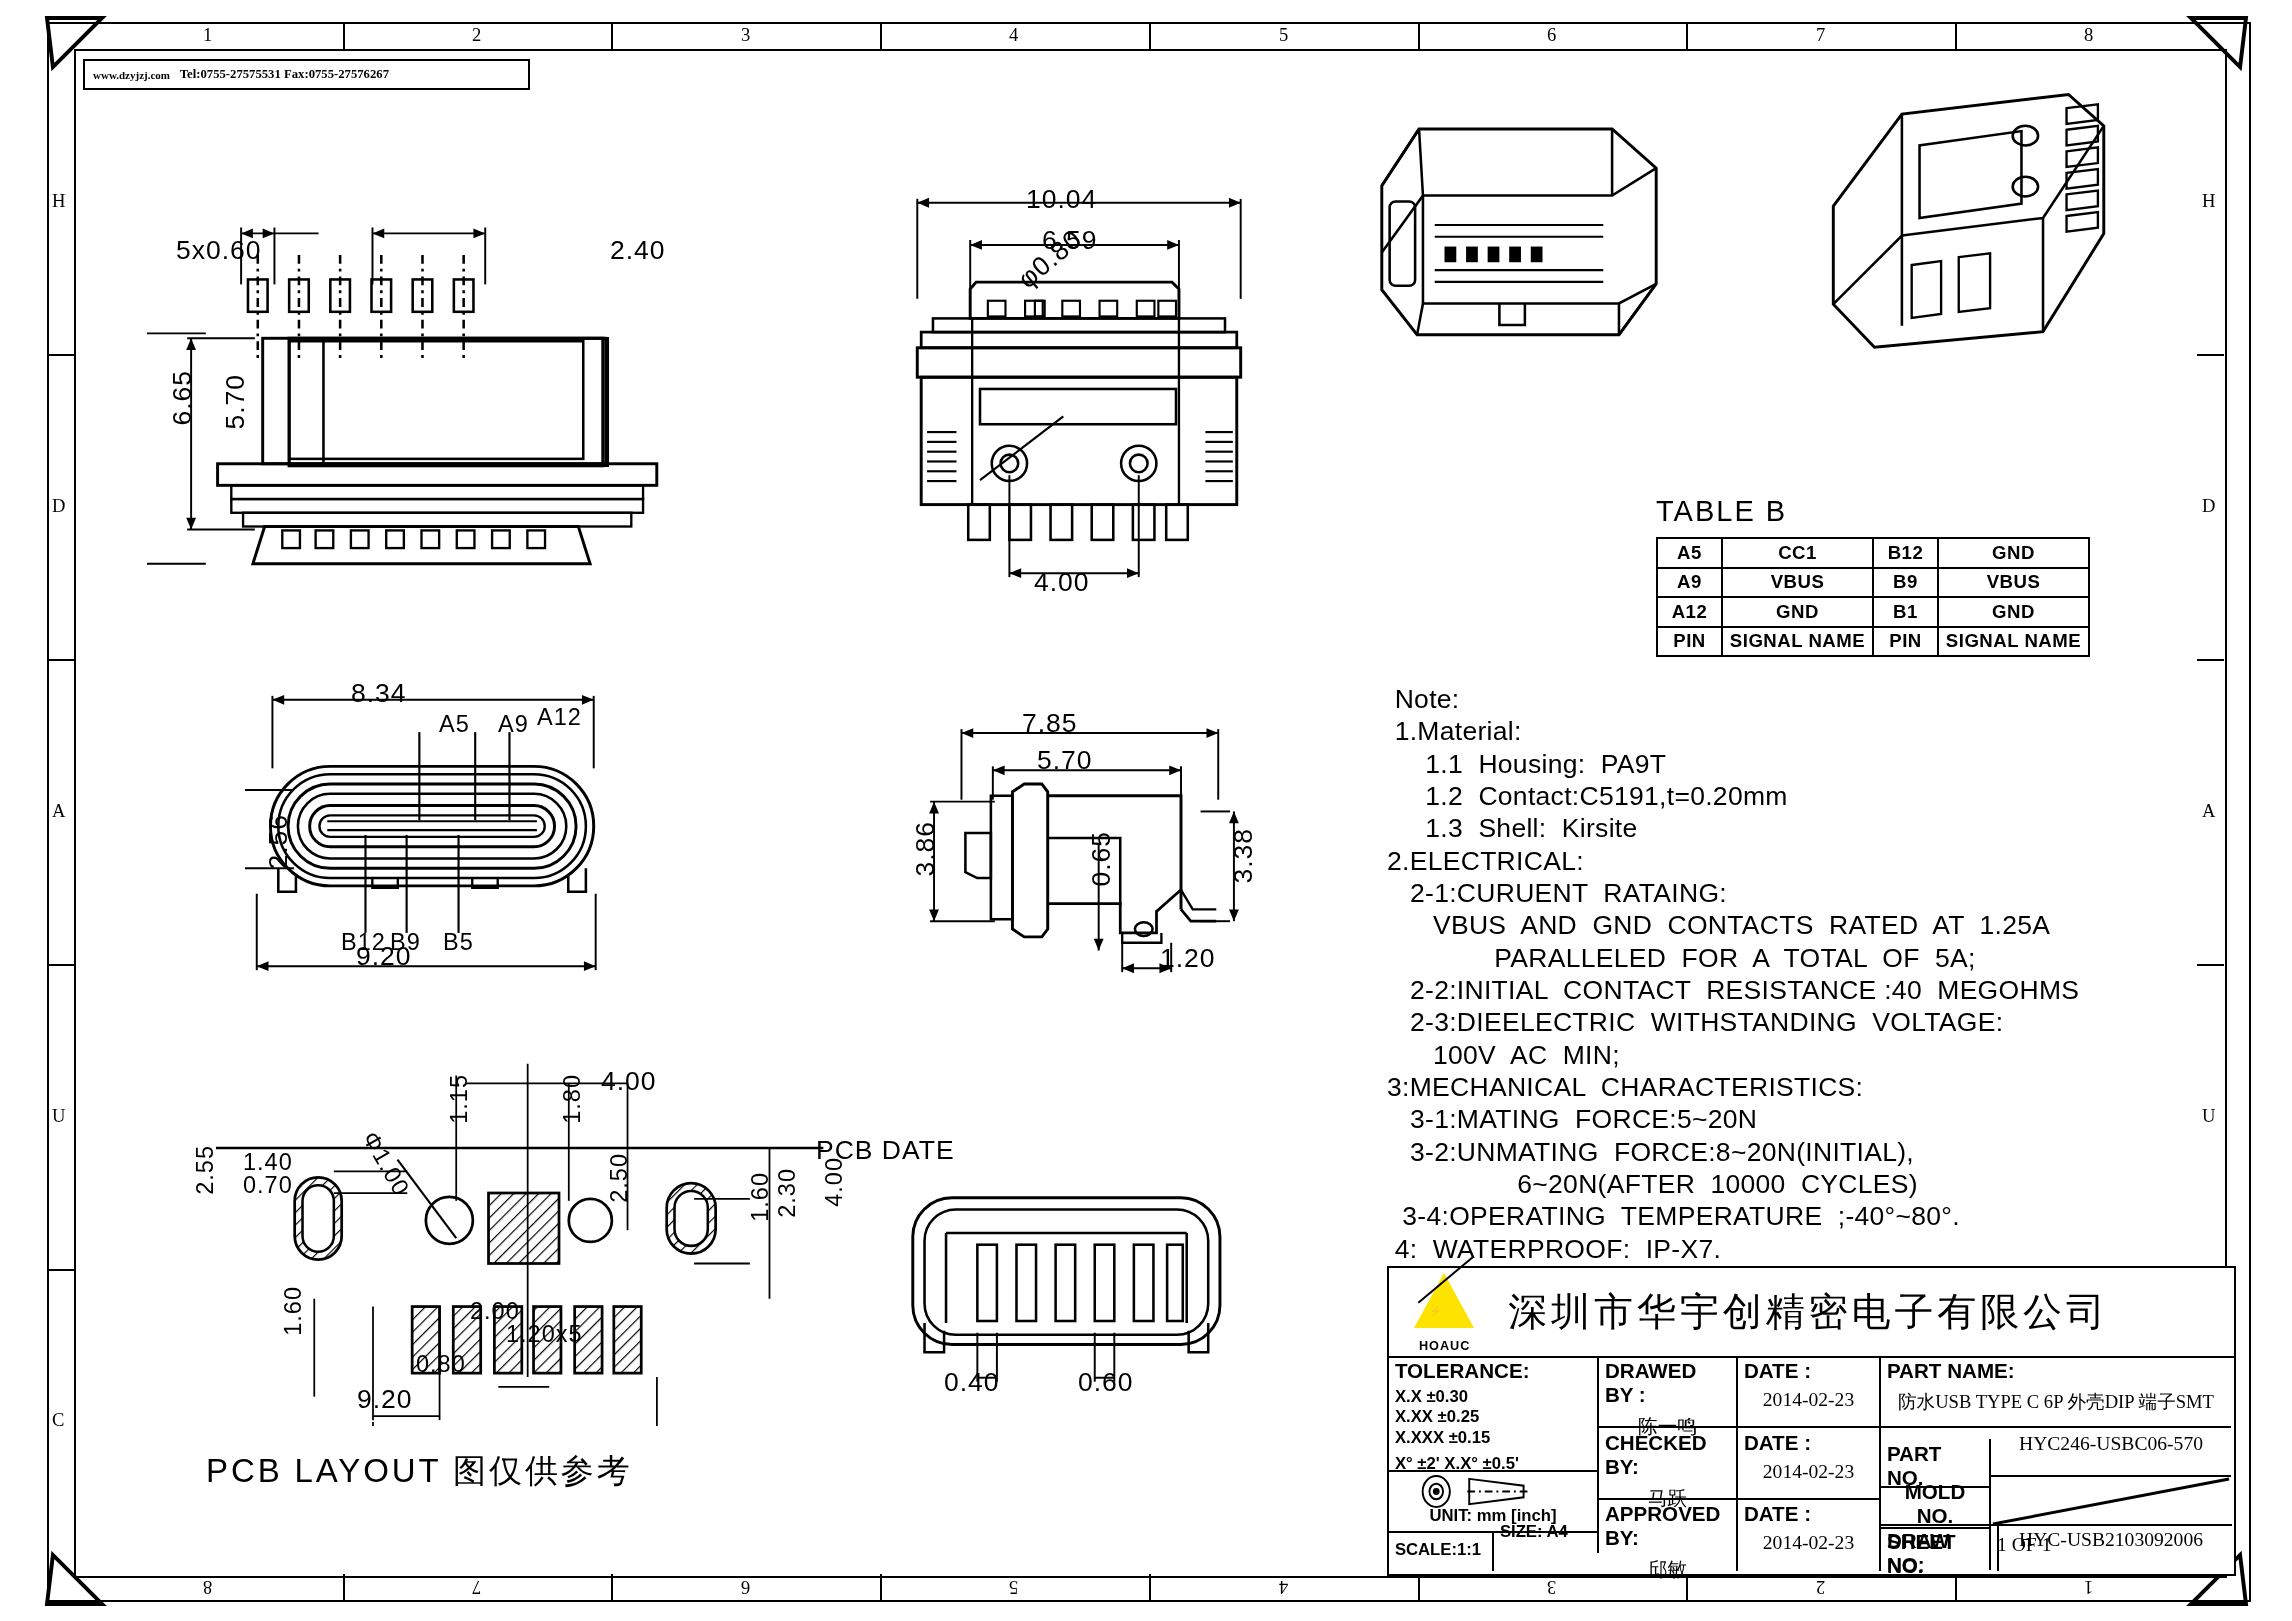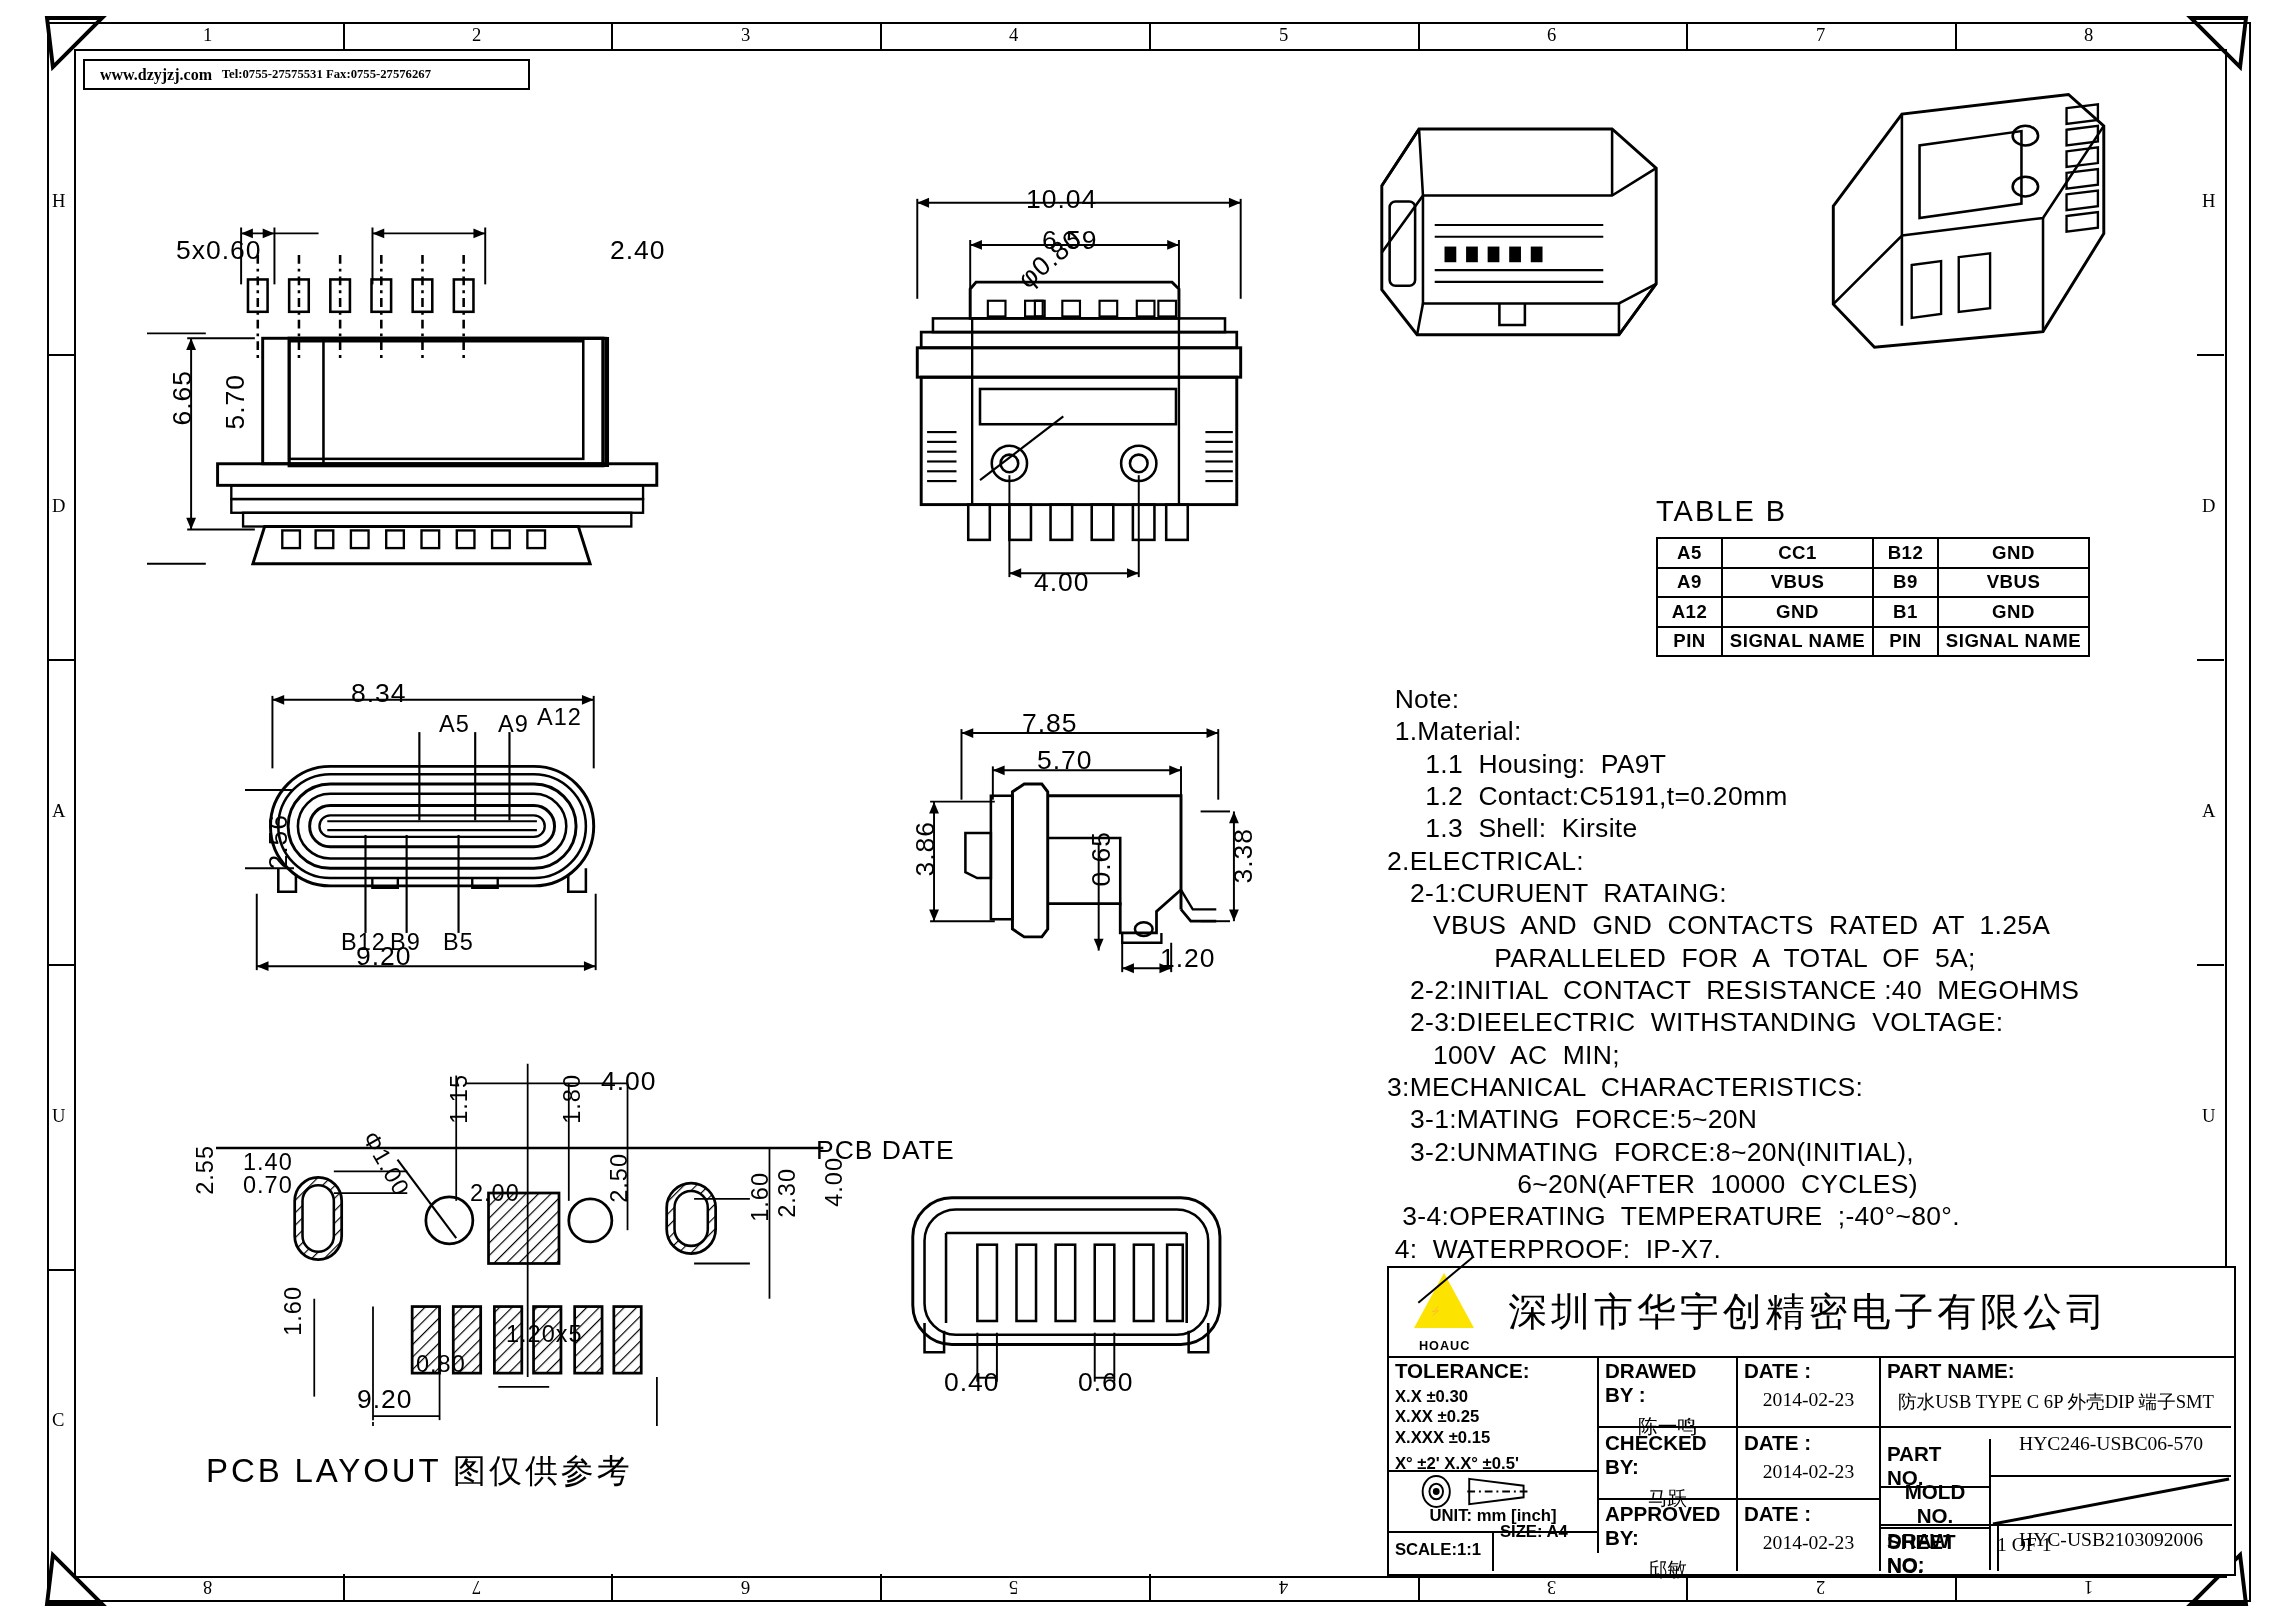--- a/index.html
+++ b/index.html
@@ -17,21 +17,21 @@
   .ruler-bottom{top:1574px;}
   .ruler-left,.ruler-right{top:49px;width:26.5px;height:1525px;}
   .ruler-left{left:47px;}
   .ruler-right{left:2197px;}
   .tick-v{position:absolute;top:0;width:2px;height:100%;background:#000;}
   .tick-h{position:absolute;left:0;height:2px;width:100%;background:#000;}
   .rl{position:absolute;font-size:18.6px;font-family:"Liberation Serif",serif;}
   
   #url-bar{left:83px;top:59px;width:443px;height:27.4px;border:2.9px solid #000;
      display:flex;align-items:center;background:#fff;}
-  #url-bar .u1{font-family:"Liberation Serif",serif;font-weight:bold;font-size:16px;padding-left:15px;}
+  #url-bar .u1{font-family:"Liberation Serif",serif;font-weight:bold;font-size:11px;padding-left:8px;}
   #url-bar .u2{font-family:"Liberation Serif",serif;font-weight:bold;font-size:12.7px;padding-left:9.8px;}
   
   .dim{font-family:"Liberation Sans",sans-serif;font-size:26.5px;letter-spacing:1px;}
   .dim-s{font-family:"Liberation Sans",sans-serif;font-size:23.5px;letter-spacing:1px;}
   .vert{writing-mode:vertical-rl;transform:rotate(180deg);}
   
   #table-b-title{left:1656px;top:495px;font-size:29px;letter-spacing:2px;}
   #table-b{left:1656px;top:537px;border-collapse:collapse;}
   #table-b td{border:2px solid #000;font-size:18.6px;font-weight:bold;text-align:center;
       height:25.5px;font-family:"Liberation Sans",sans-serif;letter-spacing:0.5px;}
@@ -610,21 +610,21 @@
   </g>
 </svg>
 <div class="abs dim-s vert" style="left:446px;top:1074px;">1.15</div>
 <div class="abs dim-s vert" style="left:559px;top:1074px;">1.80</div>
 <div class="abs dim" style="left:601px;top:1066px;">4.00</div>
 <div class="abs dim-s" style="left:380px;top:1127px;transform:rotate(60deg);transform-origin:left top;">Φ1.00</div>
 <div class="abs dim-s" style="left:243px;top:1149px;">1.40</div>
 <div class="abs dim-s" style="left:243px;top:1172px;">0.70</div>
 <div class="abs dim-s vert" style="left:192px;top:1145px;">2.55</div>
 <div class="abs dim-s vert" style="left:606px;top:1153px;">2.50</div>
-<div class="abs dim-s" style="left:470px;top:1180px;">2.00</div>
+<div class="abs dim-s" style="left:470px;top:1298px;">2.00</div>
 <div class="abs dim-s vert" style="left:747px;top:1172px;">1.60</div>
 <div class="abs dim-s vert" style="left:774px;top:1168px;">2.30</div>
 <div class="abs dim-s vert" style="left:821px;top:1157px;">4.00</div>
 <div class="abs dim-s vert" style="left:280px;top:1286px;">1.60</div>
 <div class="abs dim-s" style="left:416px;top:1351px;">0.80</div>
 <div class="abs dim-s" style="left:506px;top:1321px;">1.20x5</div>
 <div class="abs dim" style="left:357px;top:1384px;">9.20</div>
 <div class="abs dim" style="left:816px;top:1135px;">PCB DATE</div>
 <div class="abs pcb-cap" style="left:206px;top:1449px;">PCB LAYOUT  图仅供参考</div>
 

